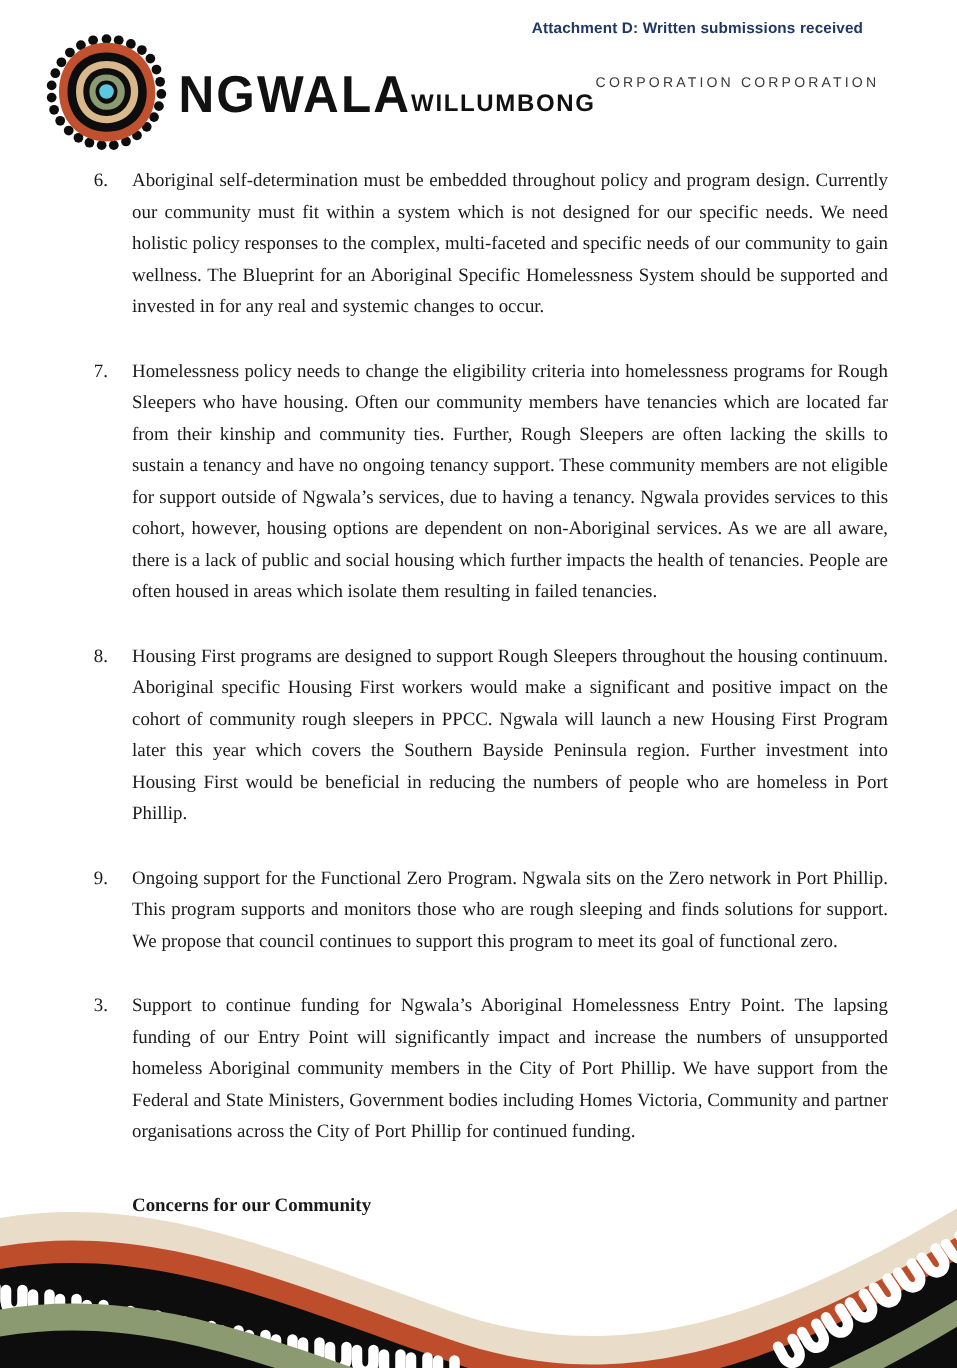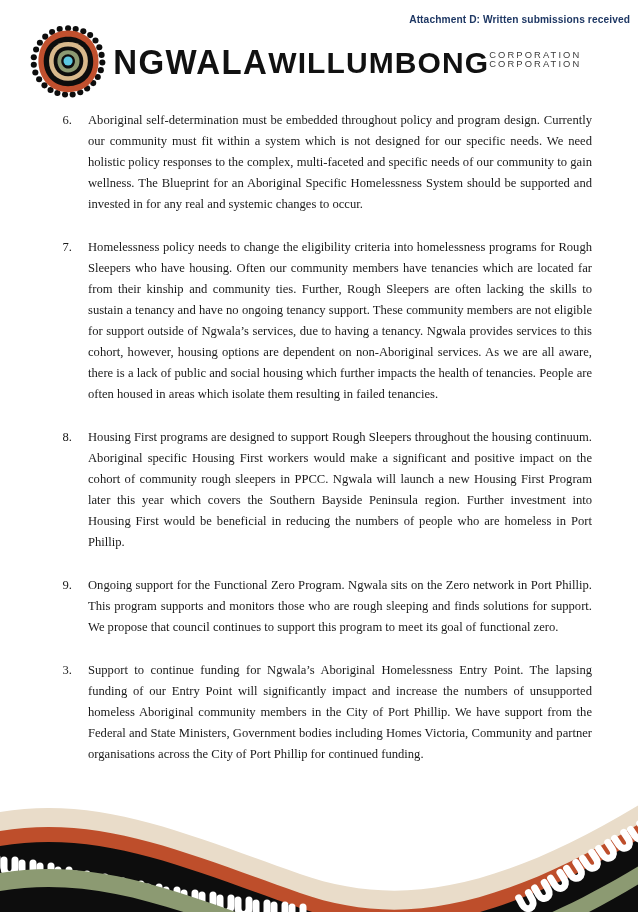--- a/index.html
+++ b/index.html
@@ -19,21 +19,21 @@
   
   .page-header {
     position: relative;
     height: 110px;
   }
   .header-note {
     position: absolute;
     left: 300px;
     top: 12px;
     width: 330px;
-    text-align: right;
+    text-align: center;
     font-family: "Liberation Sans", "DejaVu Sans", sans-serif;
     font-weight: bold;
     font-size: 10.2px;
     line-height: 16px;
     color: #1F3864;
     letter-spacing: 0.1px;
   }
   .header-note div { white-space: nowrap; }
 
   
@@ -54,24 +54,24 @@
     line-height: 1;
   }
   .wm-1 {
     font-size: 33px;
     font-weight: bold;
     letter-spacing: 1.4px;
     transform: scaleY(1.05);
     transform-origin: left top;
   }
   .wm-2 {
-    font-size: 30px;
+    font-size: 16px;
     font-weight: bold;
     letter-spacing: 1.1px;
-    margin-top: 3px;
+    margin-top: 17px;
   }
   .wm-3 {
     font-size: 9.4px;
     font-weight: normal;
     letter-spacing: 2.1px;
     color: #3a3a3a;
     margin-top: 5px;
   }
 
   
@@ -205,20 +205,23 @@
     <li>
       <span class="item-marker">9.</span>
       <span class="item-text">Ongoing support for the Functional Zero Program. Ngwala sits on the Zero network in Port Phillip. This program supports and monitors those who are rough sleeping and finds solutions for support. We propose that council continues to support this program to meet its goal of functional zero.</span>
     </li>
     <li>
       <span class="item-marker">3.</span>
       <span class="item-text">Support to continue funding for Ngwala’s Aboriginal Homelessness Entry Point. The lapsing funding of our Entry Point will significantly impact and increase the numbers of unsupported homeless Aboriginal community members in the City of Port Phillip. We have support from the Federal and State Ministers, Government bodies including Homes Victoria, Community and partner organisations across the City of Port Phillip for continued funding.</span>
     </li>
   </ol>
 
+  <div class="heading-block">
+    <p class="section-heading">Concerns for our Community</p>
+  </div>
 </div>
 
 <div class="footer-art">
   <svg viewBox="0 0 638 130" preserveAspectRatio="none" aria-hidden="true">
     <defs>
 
       <clipPath id="clipAll">
           <rect x="0" y="0" width="638" height="130"></rect>
         </clipPath>
     </defs>

